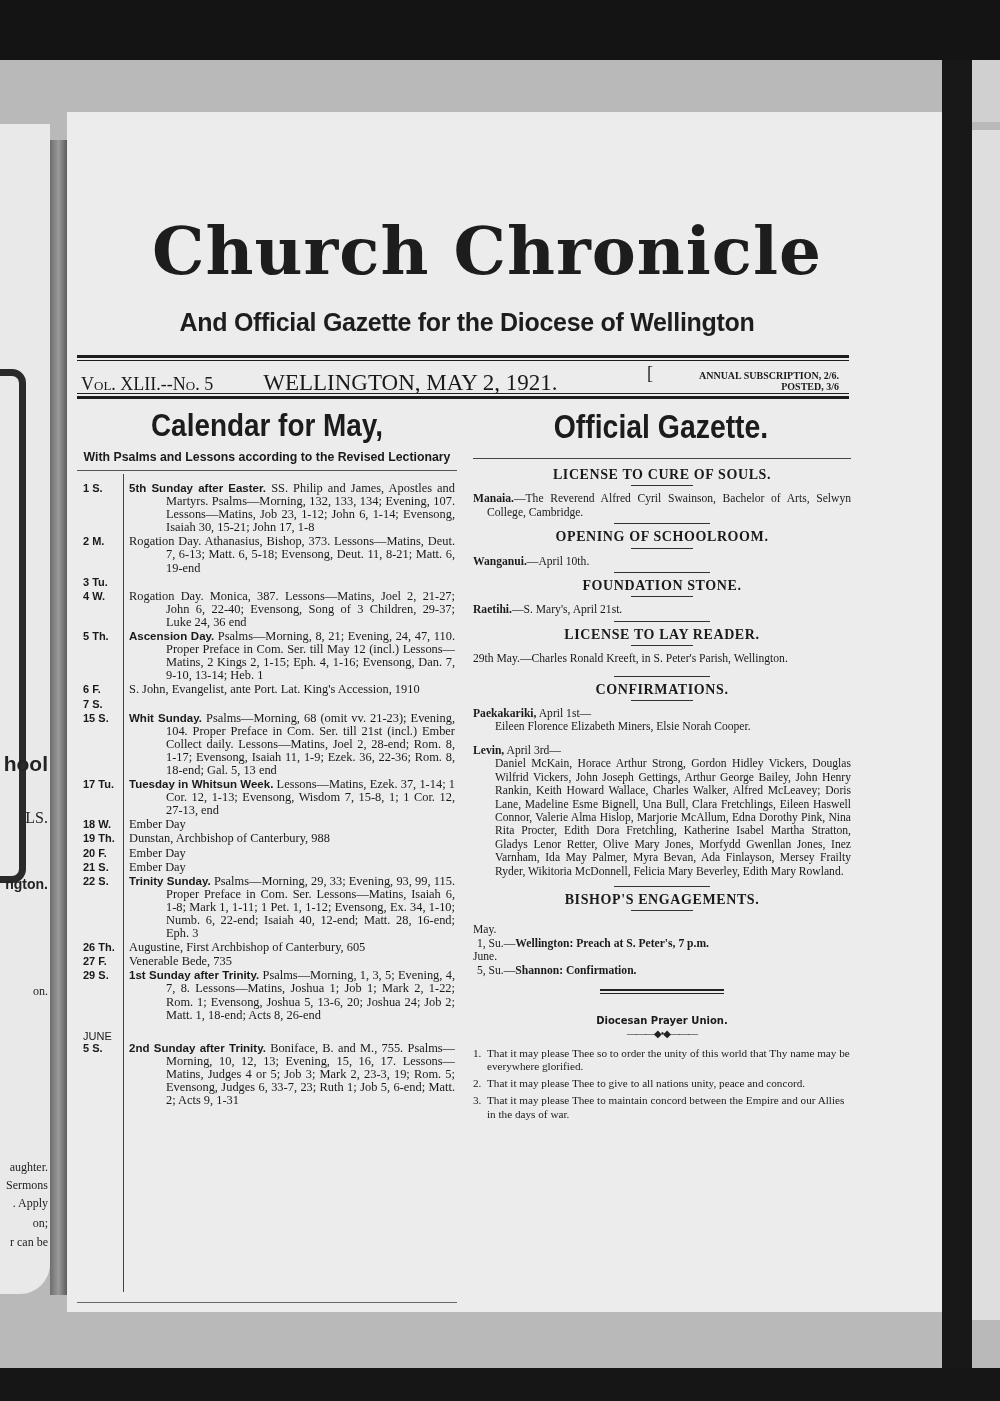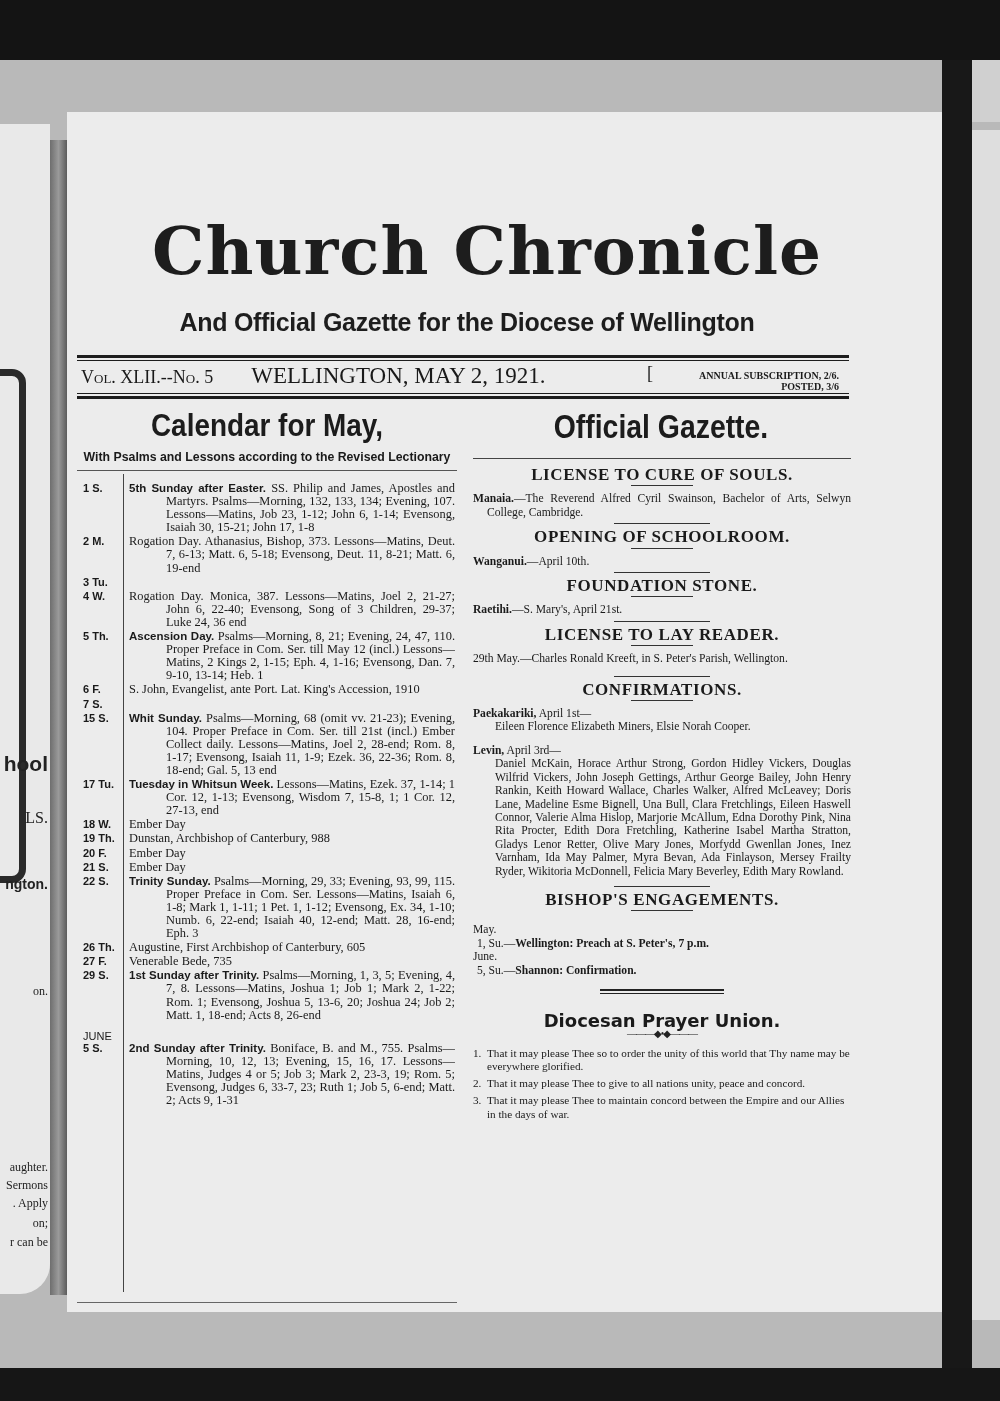--- a/index.html
+++ b/index.html
@@ -40,22 +40,22 @@
   .masthead-title {
     position: absolute; left: 60px; top: 100px; width: 720px; text-align: center;
     font-family: "DejaVu Serif", serif; font-weight: bold; font-size: 66px; letter-spacing: 1px; color: #1d1d1d;
   }
   .masthead-sub {
     position: absolute; left: 50px; top: 196px; width: 700px; text-align: center;
     font-family: "Liberation Sans", sans-serif; font-weight: bold; font-size: 25px; color: #1d1d1d; letter-spacing: -0.3px;
   }
   .rule { position: absolute; background: #1d1d1d; }
   .volline {
-    position: absolute; left: 14px; top: 251px; width: 760px; height: 28px;
-    font-size: 18px; display: flex; align-items: baseline;
+    position: absolute; left: 14px; top: 258px; width: 760px; height: 28px;
+    font-size: 18px; display: flex; align-items: baseline; gap: 12px;
   }
   .vol { margin-right: 38px; }
   .date { font-size: 23px; }
   .subs { position: absolute; left: 586px; top: 258px; font-size: 10px; line-height: 11px; text-align: right; width: 186px; font-weight: bold; }
   .subs .br { position: absolute; left: -6px; top: -2px; font-size: 18px; font-weight: normal; }
 
   
   .cal-title {
     position: absolute; left: 10px; top: 296px; width: 380px; text-align: center;
     font-family: "Liberation Sans", sans-serif; font-weight: bold; font-size: 31px; transform: scaleX(0.9); color: #1c1c1c;
@@ -75,31 +75,31 @@
   .sc { font-variant: small-caps; }
   .cal-month { font-family: "Liberation Sans", sans-serif; font-weight: normal; font-size: 11px; padding-left: 6px; margin-top: 8px; }
   .cal-bottom-rule { position: absolute; left: 10px; top: 1190px; width: 380px; height: 1px; background: #666; }
 
   
   .gz-title {
     position: absolute; left: 404px; top: 296px; width: 380px; text-align: center;
     font-family: "Liberation Sans", sans-serif; font-weight: bold; font-size: 33px; transform: scaleX(0.86); color: #1c1c1c;
   }
   .gz { position: absolute; left: 406px; top: 352px; width: 378px; font-size: 11.6px; line-height: 13.4px; }
-  .gz-head { text-align: center; font-weight: bold; font-size: 17px; letter-spacing: 0.6px; margin: 4px 0 2px; }
+  .gz-head { text-align: center; font-weight: bold; font-size: 14px; letter-spacing: 0.6px; margin: 4px 0 2px; }
   .gz-short { width: 62px; height: 1px; background: #333; margin: 4px auto 6px; }
   .gz-short.wide { width: 96px; }
   .gz p { margin: 0 0 4px; text-align: justify; }
   .gz .place { font-weight: bold; }
   .gz .names { padding-left: 22px; text-align: justify; }
   .gz .hang { padding-left: 14px; text-indent: -14px; }
   .gz .eng { padding-left: 4px; }
   .double-rule { width: 124px; margin: 12px auto 20px; }
   .double-rule div { height: 2px; background: #222; margin-bottom: 2px; }
-  .dpu-title { text-align: center; font-family: "DejaVu Sans", sans-serif; font-weight: bold; font-size: 18px; margin: 2px 0 0; }
+  .dpu-title { text-align: center; font-family: "DejaVu Sans", sans-serif; font-weight: bold; font-size: 10px; margin: 2px 0 0; }
   .ornament { text-align: center; font-size: 10px; letter-spacing: -1px; margin: 0 0 6px; color: #222; }
   .dpu-item { display: flex; font-size: 11.2px; line-height: 13.2px; margin-bottom: 4px; }
   .dpu-num { width: 14px; flex: none; }
 </style>
 </head>
 <body>
 
 <div class="topband"></div>
 <div class="backdrop"></div>
 

